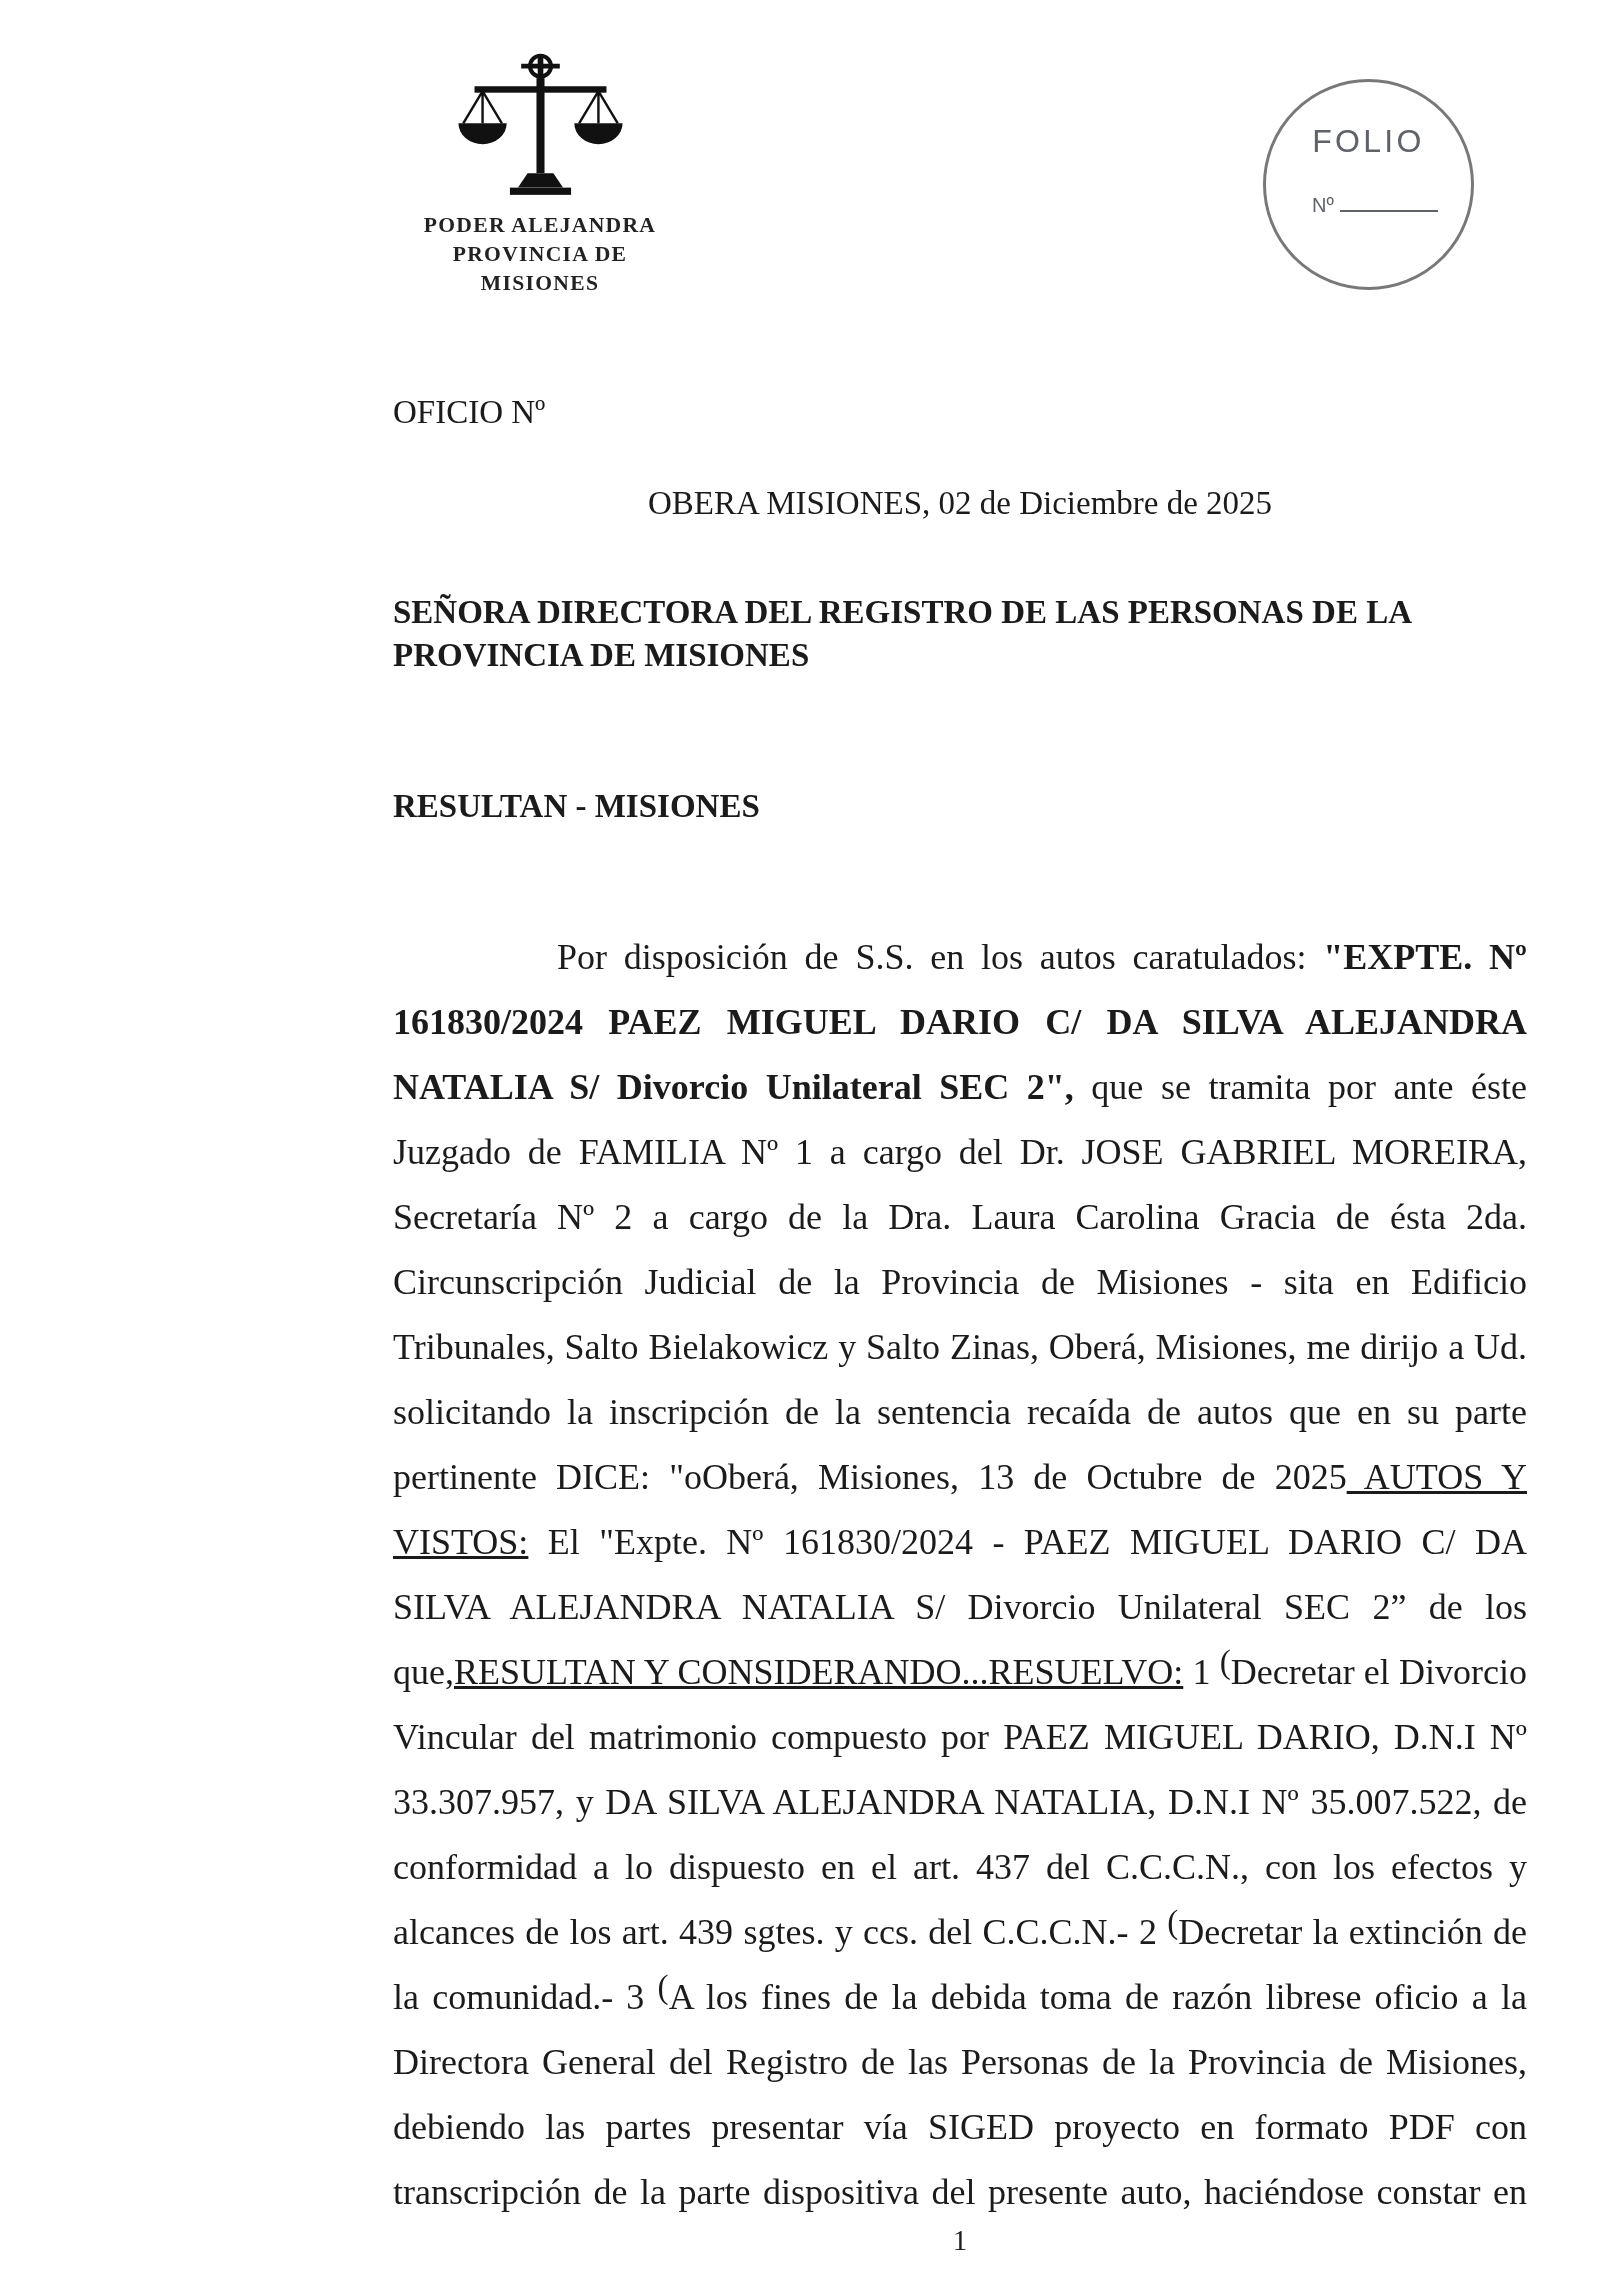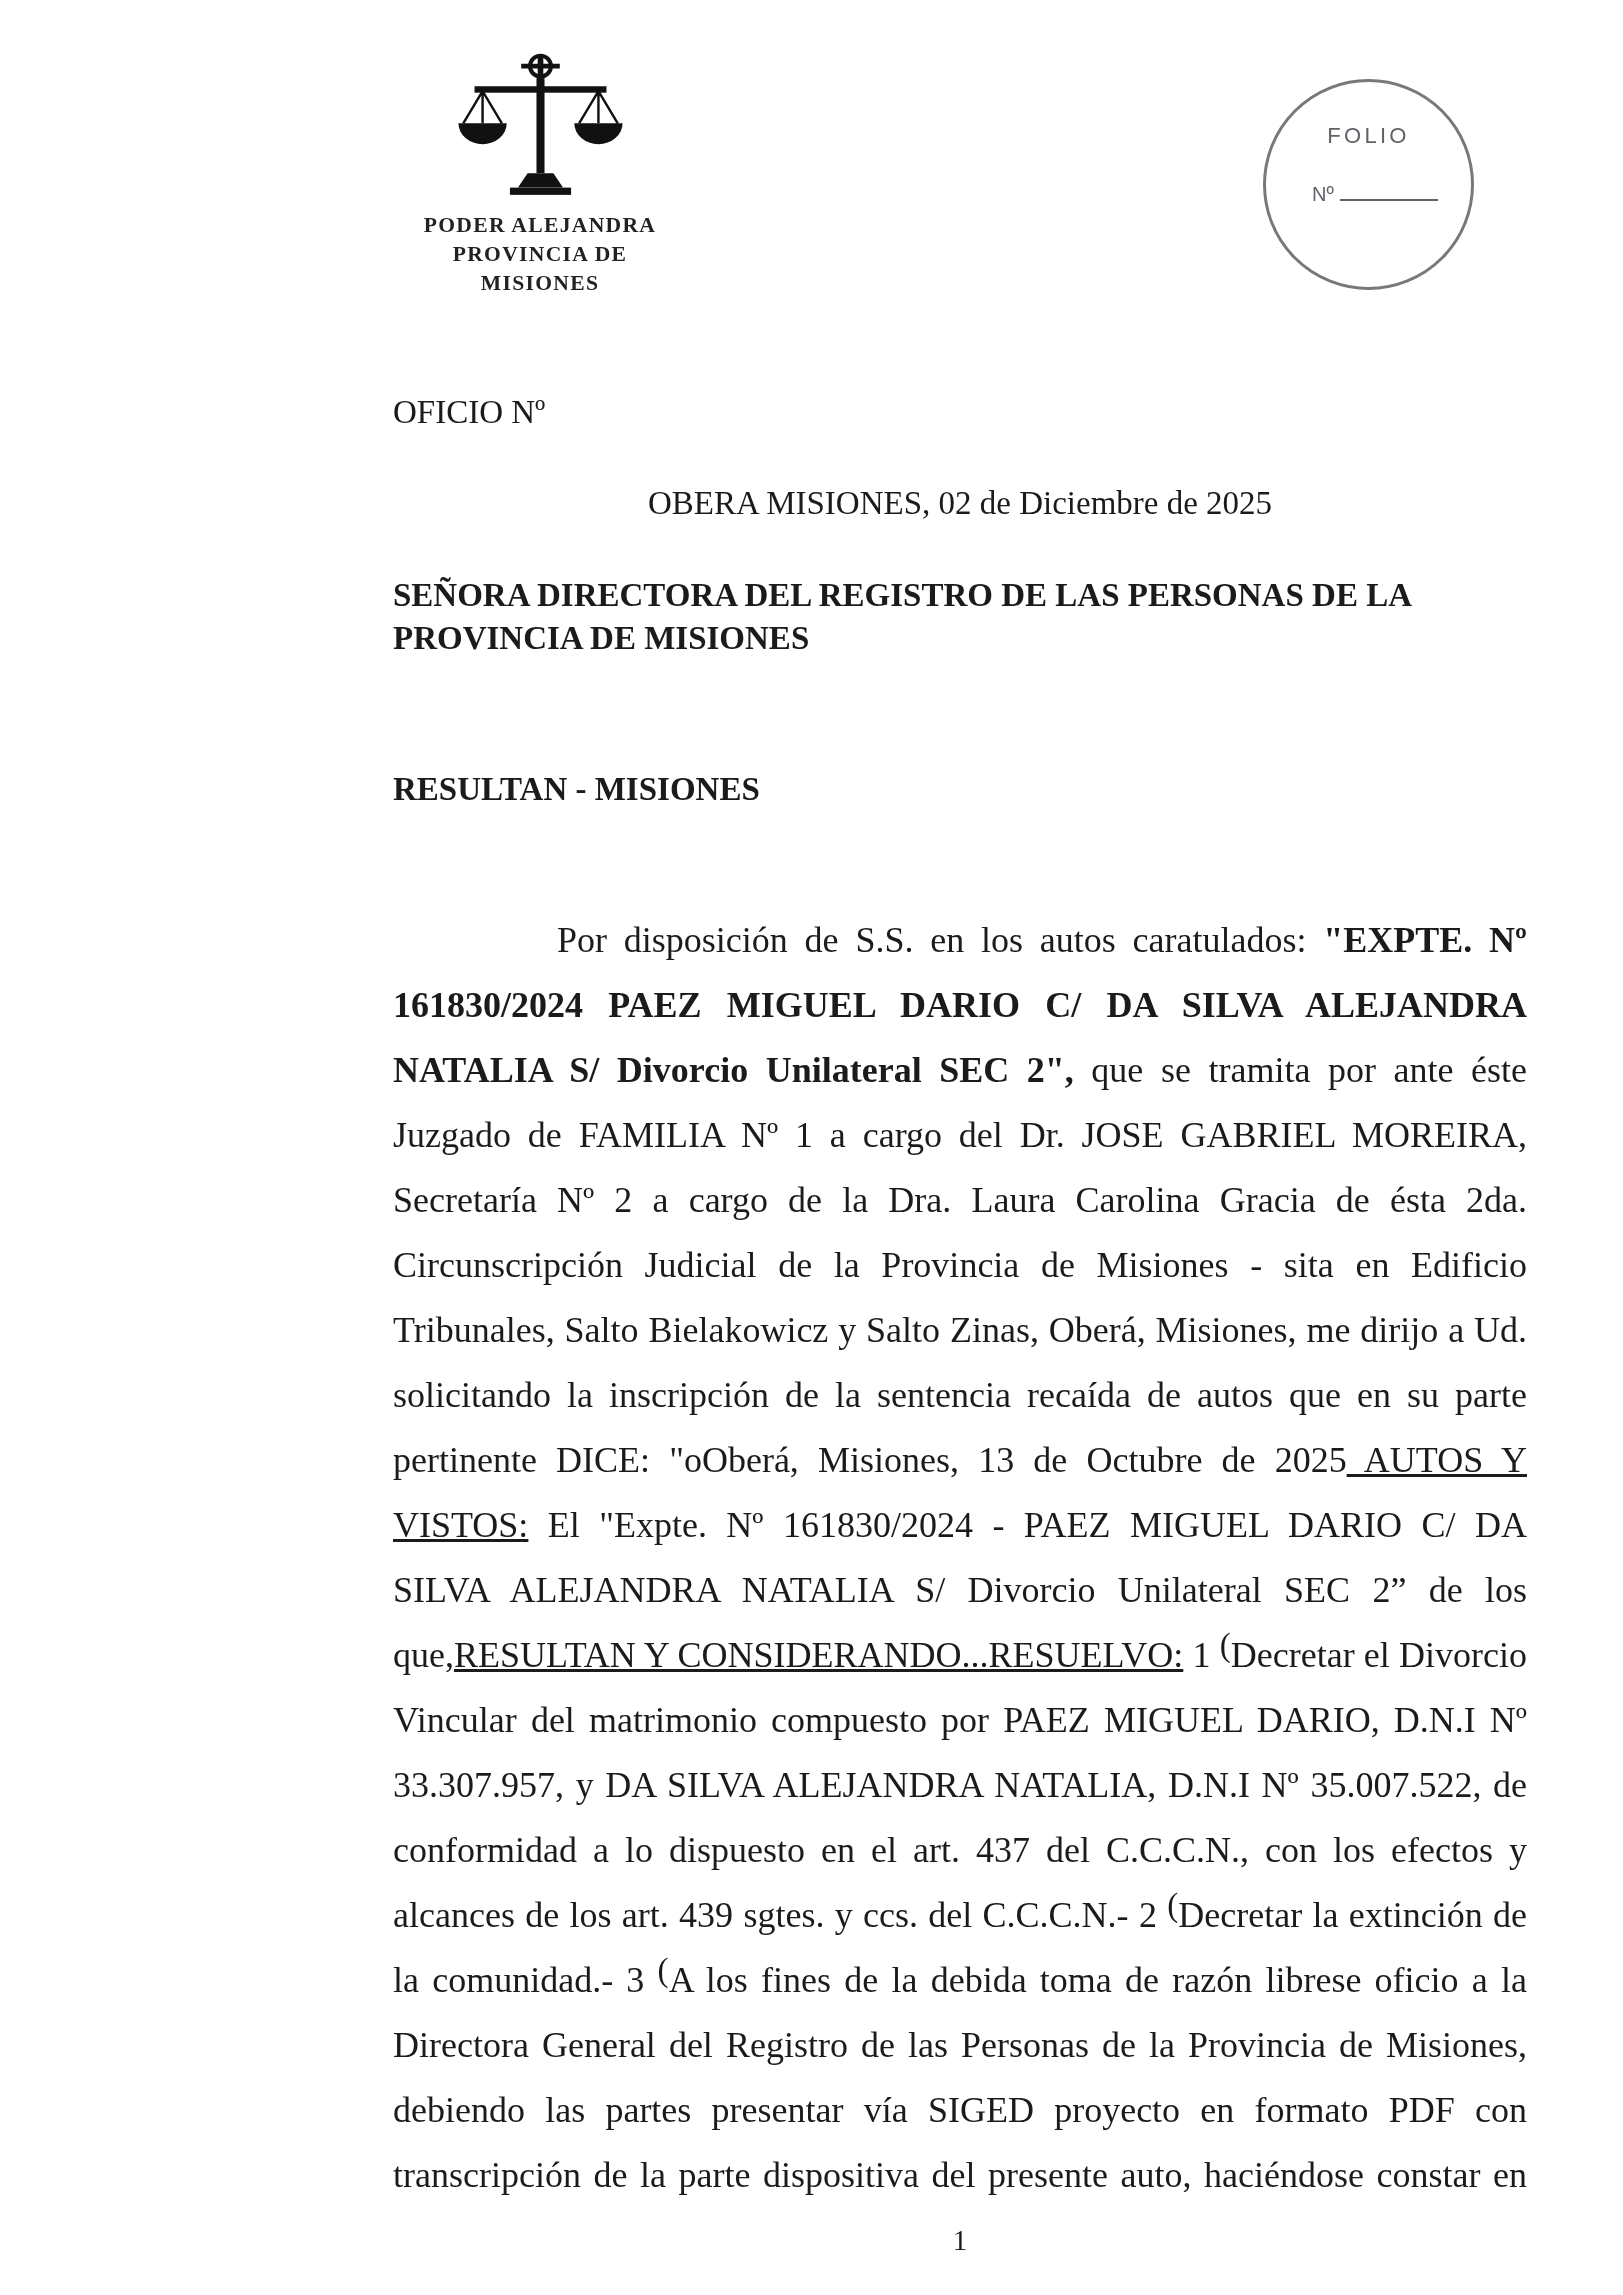--- a/index.html
+++ b/index.html
@@ -40,21 +40,21 @@
     height: 211px;
     border: 3.3px solid #787878;
     border-radius: 50%;
     box-sizing: border-box;
     color: #5f6368;
     font-family: "Liberation Sans", sans-serif;
   }
   .folio-label {
     margin-top: 41px;
     text-align: center;
-    font-size: 22px;
+    font-size: 32px;
     letter-spacing: 3.3px;
   }
   .folio-no {
     margin-top: 25px;
     margin-left: 46px;
     font-size: 20px;
   }
   .folio-line {
     display: inline-block;
     width: 98px;
@@ -72,21 +72,21 @@
     font-size: 33px;
   }
   .oficio { font-size: 33px; line-height: 39px; }
   .dateline {
     margin-top: 52px;
     font-size: 33px;
     line-height: 39px;
     text-align: center;
   }
   .addressee {
-    margin-top: 51px;
+    margin-top: 68px;
     font-size: 33px;
     line-height: 43px;
     font-weight: bold;
   }
   .posadas {
     margin-top: 108px;
     font-size: 33px;
     line-height: 43px;
     font-weight: bold;
   }

